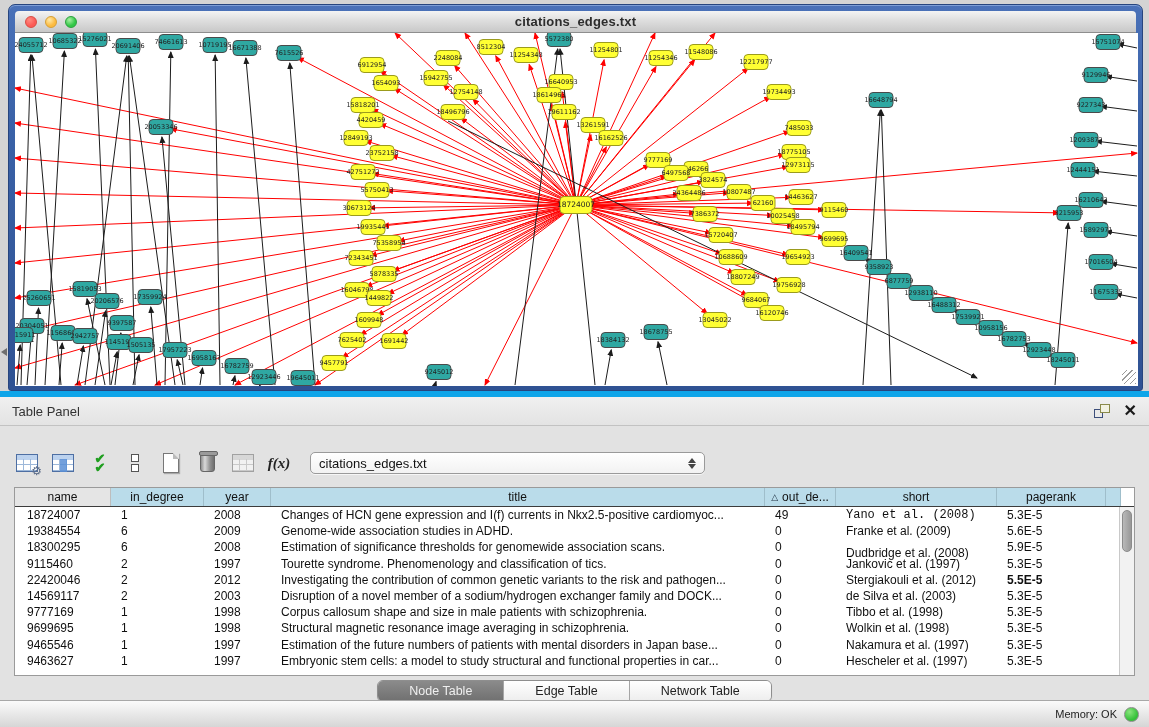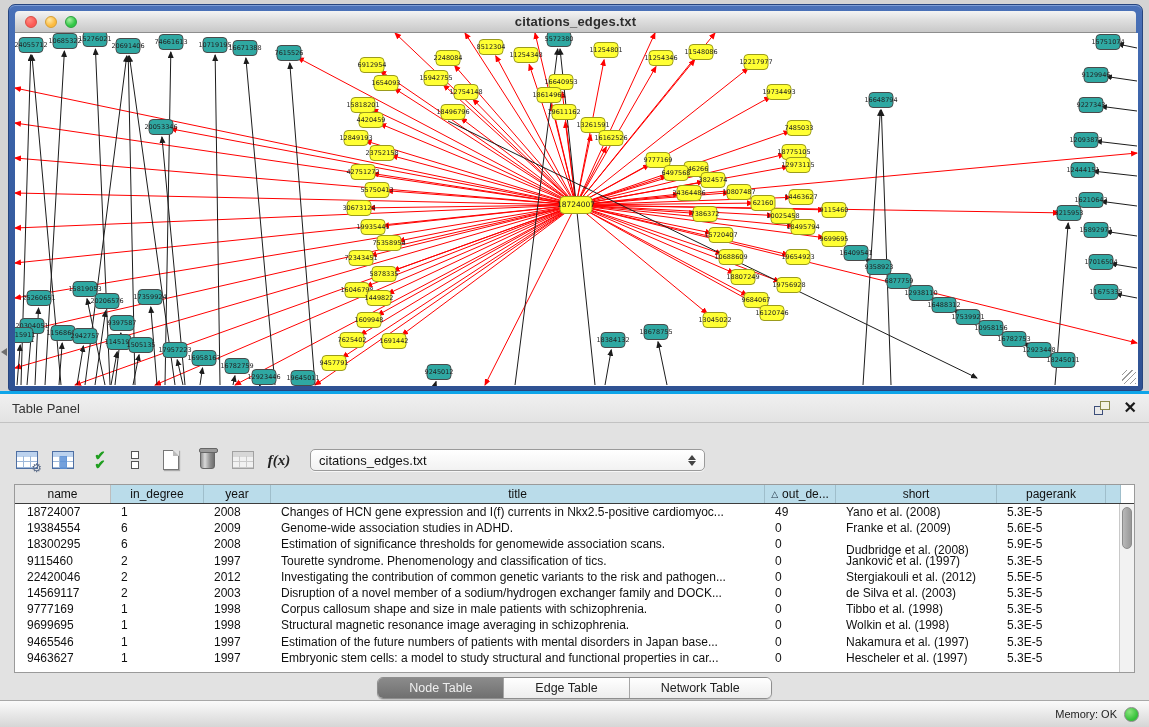--- a/index.html
+++ b/index.html
@@ -30,21 +30,21 @@
     background:#ffffff; overflow:hidden;
   }
   .net-canvas svg{ display:block; }
   .resize-grip{ position:absolute; right:2px; bottom:2px; width:14px; height:14px;
     background:repeating-linear-gradient(135deg, transparent 0 3px, #9a9a9a 3px 4px); }
   .collapse-arrow{ position:absolute; left:1px; top:348px; width:0; height:0;
     border-top:4px solid transparent; border-bottom:4px solid transparent; border-right:6px solid #6e6e6e; }
 
   
   .table-panel{ position:absolute; left:0; top:391px; width:1149px; height:336px;
-    background:#e2e2e2; border-top:3px solid #0ea5e9; }
+    background:#e2e2e2; border-top:6px solid #0ea5e9; }
   .panel-header{ height:29px; background:linear-gradient(180deg,#f0f0f0,#e3e3e3);
     border-bottom:1px solid #c2c2c2; display:flex; align-items:center; padding:0 12px; }
   .panel-title{ font-size:13px; color:#333; }
   .panel-header .spacer{ flex:1; }
   .float-icon{ width:16px; height:14px; position:relative; margin-right:14px; cursor:default;}
   .float-icon .sq1{ position:absolute; left:0; bottom:0; width:9px; height:9px; border:1px solid #3c4e7a; background:#e9e9e9;}
   .float-icon .sq2{ position:absolute; right:0; top:0; width:10px; height:9px; border:1px solid #8a8a4a; background:#f2f2e2;}
   .close-icon{ font-size:16px; font-weight:bold; color:#1a1a1a; line-height:14px; cursor:default;}
 
   .panel-content{ position:relative; margin:0 14px; }
@@ -790,21 +790,21 @@
             <span></span>
           </div>
         </div>
       <div class="tbody" id="tbody">
           <div class="tr">
             <div class="td c0" style="width: 96px;">18724007</div>
             <div class="td c1" style="width: 93px;">1</div>
             <div class="td c2" style="width: 67px;">2008</div>
             <div class="td c3" style="width: 494px;">Changes of HCN gene expression and I(f) currents in Nkx2.5-positive cardiomyoc...</div>
             <div class="td c4" style="width: 71px;">49</div>
-            <div class="td c5" style="width: 161px;">Yano et al. (2008)</div>
+            <div class="td c5" style="width: 161px; font-family: Liberation Mono, monospace;">Yano et al. (2008)</div>
             <div class="td c6" style="width: 109px;">5.3E-5</div>
           </div>
           <div class="tr">
             <div class="td c0" style="width: 96px;">19384554</div>
             <div class="td c1" style="width: 93px;">6</div>
             <div class="td c2" style="width: 67px;">2009</div>
             <div class="td c3" style="width: 494px;">Genome-wide association studies in ADHD.</div>
             <div class="td c4" style="width: 71px;">0</div>
             <div class="td c5" style="width: 161px;">Franke et al. (2009)</div>
             <div class="td c6" style="width: 109px;">5.6E-5</div>
@@ -827,21 +827,21 @@
             <div class="td c5" style="width: 161px;">Jankovic et al. (1997)</div>
             <div class="td c6" style="width: 109px;">5.3E-5</div>
           </div>
           <div class="tr">
             <div class="td c0" style="width: 96px;">22420046</div>
             <div class="td c1" style="width: 93px;">2</div>
             <div class="td c2" style="width: 67px;">2012</div>
             <div class="td c3" style="width: 494px;">Investigating the contribution of common genetic variants to the risk and pathogen...</div>
             <div class="td c4" style="width: 71px;">0</div>
             <div class="td c5" style="width: 161px;">Stergiakouli et al. (2012)</div>
-            <div class="td c6" style="width: 109px;">5.5E-5</div>
+            <div class="td c6" style="width: 109px; font-weight: bold;">5.5E-5</div>
           </div>
           <div class="tr">
             <div class="td c0" style="width: 96px;">14569117</div>
             <div class="td c1" style="width: 93px;">2</div>
             <div class="td c2" style="width: 67px;">2003</div>
             <div class="td c3" style="width: 494px;">Disruption of a novel member of a sodium/hydrogen exchanger family and DOCK...</div>
             <div class="td c4" style="width: 71px;">0</div>
             <div class="td c5" style="width: 161px;">de Silva et al. (2003)</div>
             <div class="td c6" style="width: 109px;">5.3E-5</div>
           </div>

